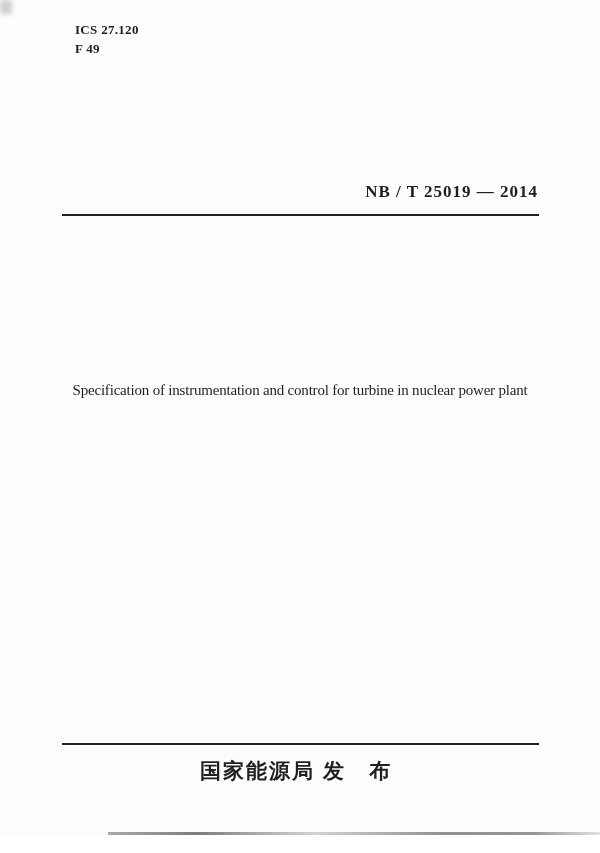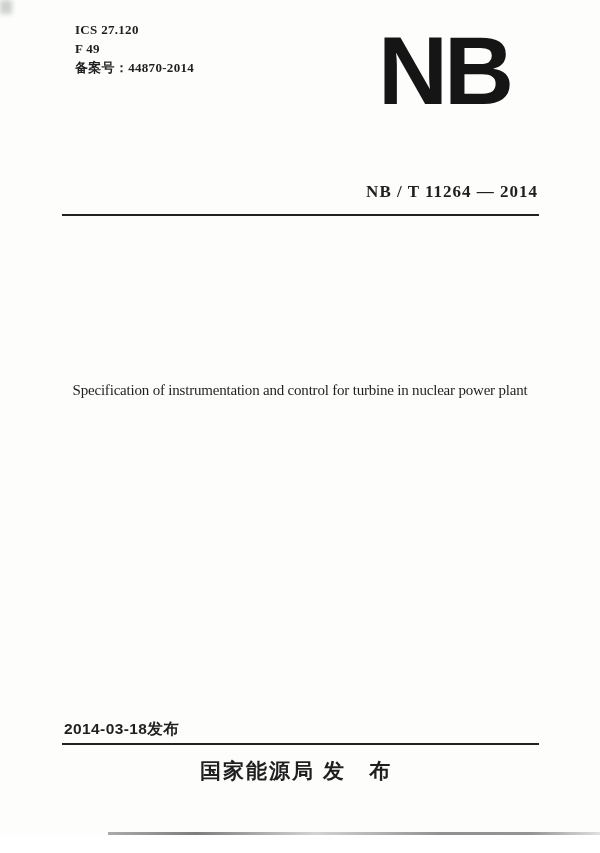--- a/index.html
+++ b/index.html
@@ -159,35 +159,32 @@
   }
 </style>
 </head>
 <body>
 
 <div class="page">
 
   <div class="meta-block">
     <div>ICS 27.120</div>
     <div>F 49</div>
-    <div>备案号：44870-2014</div>
   </div>
 
-  <div class="nb-logo">NB</div>
 
 
-  <div class="standard-number">NB / T 11264 — 2014</div>
+  <div class="standard-number">NB / T 25019 — 2014</div>
 
   <div class="rule rule-top"></div>
 
 
   <div class="doc-title-en">Specification of instrumentation and control for turbine in nuclear power plant</div>
 
   <div class="dates-row">
-    <span><span>2014-03-18</span><span>发布</span></span>
   </div>
 
   <div class="rule rule-bottom"></div>
 
   <div class="publisher-row">
     <span class="publisher-name">国家能源局</span><span class="publish-label">发 布</span>
   </div>
 
   <div class="scan-smudge-topleft"></div>
   <div class="scan-edge-bottom"></div>

